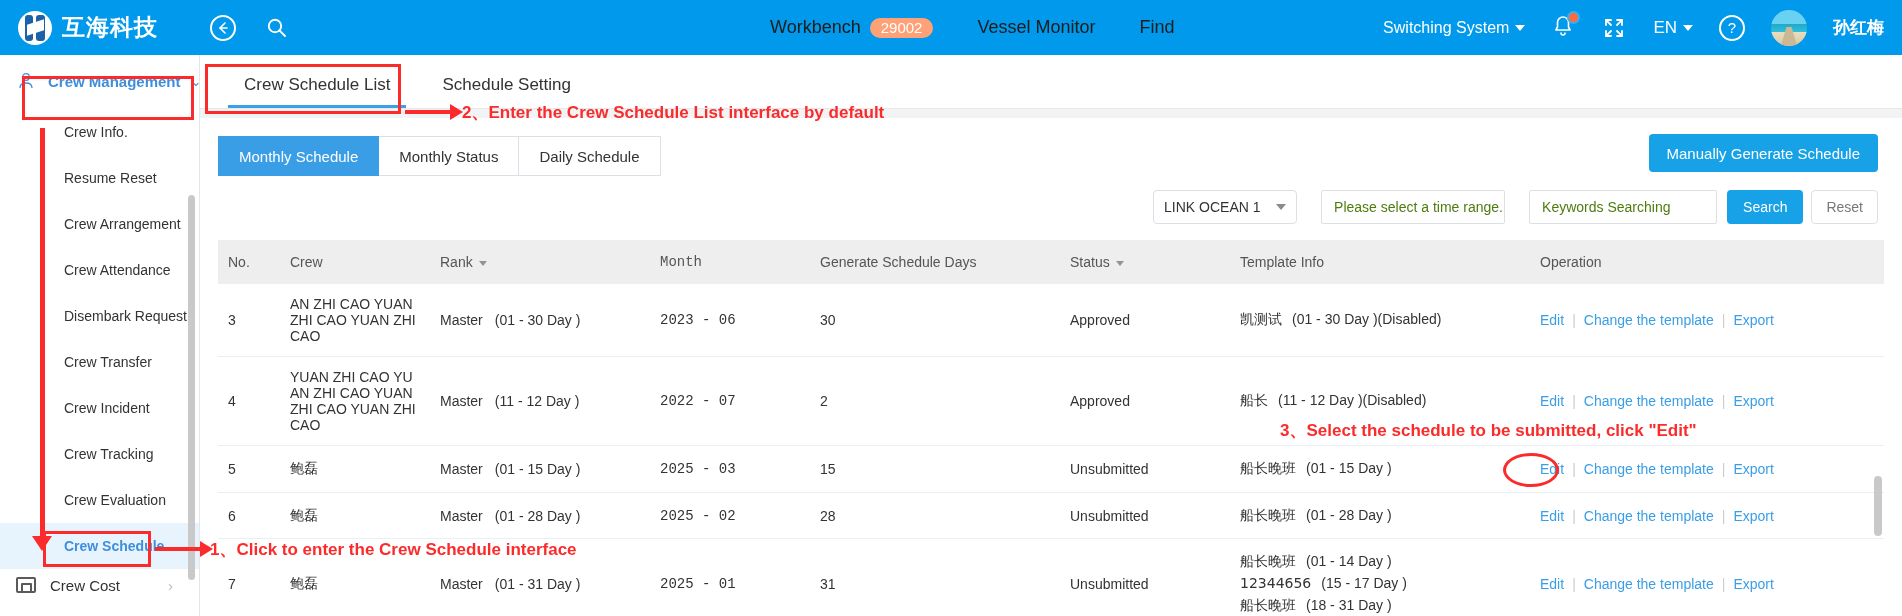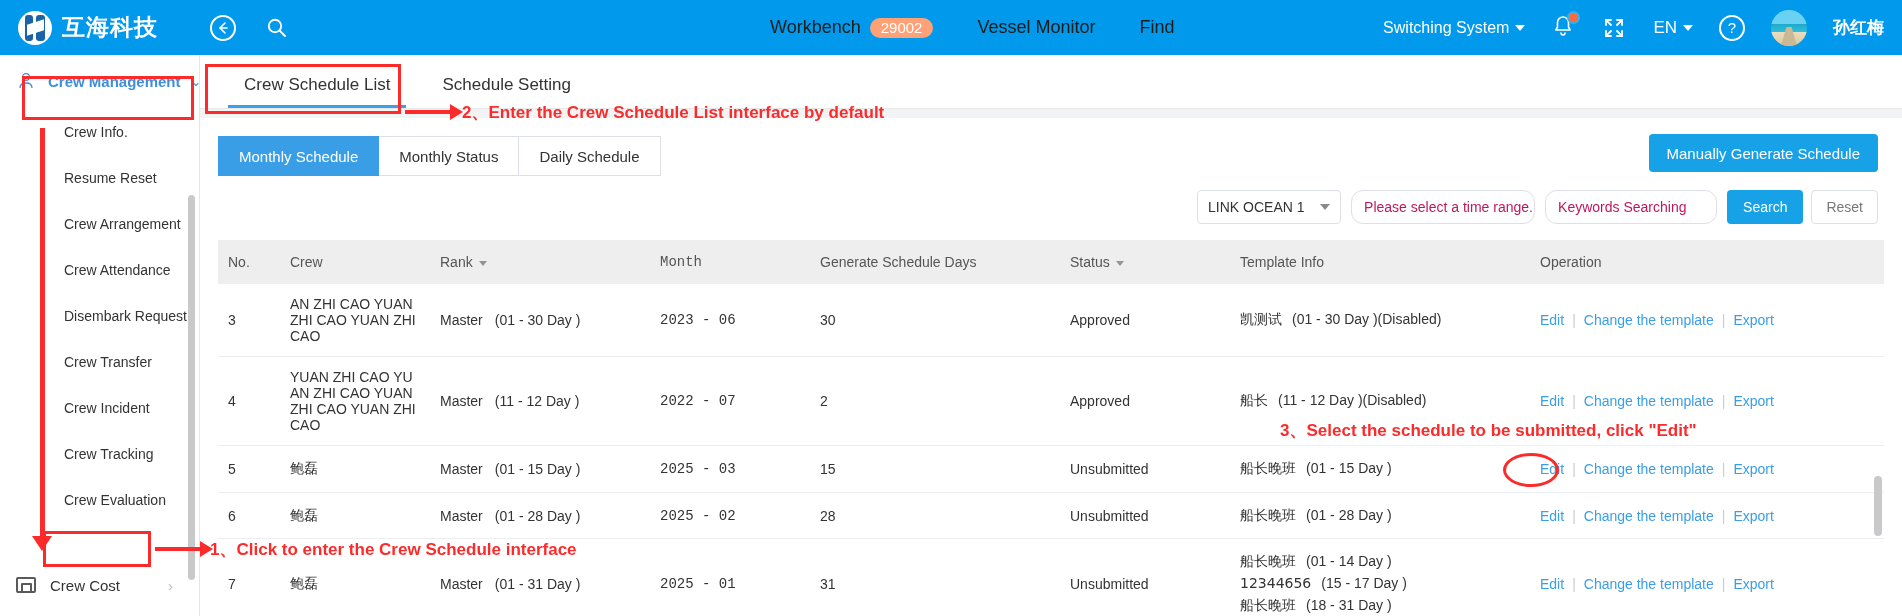--- a/index.html
+++ b/index.html
@@ -113,25 +113,25 @@
     background: #17a2e8; color: #fff; font-size: 15px; border: none;
     border-radius: 4px; padding: 0 18px; cursor: pointer; white-space: nowrap;
     font-family: inherit; }
 
   .filterrow { position: absolute; right: 24px; top: 72px; display: flex;
     align-items: center; }
   .fsel { height: 34px; width: 144px; border: 1px solid #dcdfe6; border-radius: 4px;
     background: #fff; font-size: 14px; color: #333; padding: 0 10px;
     display: flex; align-items: center; justify-content: space-between;
     cursor: pointer; white-space: nowrap; }
-  .finput { height: 34px; border: 1px solid #dcdfe6; border-radius: 12px;
-    background: #fff; font-size: 14px; color: #be185d; padding: 0 12px;
-    display: flex; align-items: center; margin-left: 10px; white-space: nowrap; }
+  .finput { height: 34px; border: 1px solid #dcdfe6; border-radius: 2px;
+    background: #fff; font-size: 14px; color: #4d7c0f; padding: 0 12px;
+    display: flex; align-items: center; margin-left: 24px; white-space: nowrap; }
   .finput.time { width: 184px; }
-  .finput.kw { width: 172px; }
+  .finput.kw { width: 188px; }
   .searchbtn { height: 34px; background: #17a2e8; color: #fff; font-size: 14px;
     border: none; border-radius: 4px; padding: 0 16px; margin-left: 10px;
     cursor: pointer; font-family: inherit; }
   .resetbtn { height: 34px; background: #fff; color: #777; font-size: 14px;
     border: 1px solid #dcdfe6; border-radius: 4px; padding: 0 14px;
     margin-left: 8px; cursor: pointer; font-family: inherit; }
 
   
   .tablewrap { position: absolute; left: 18px; top: 122px; width: 1666px;
     height: 376px; overflow: hidden; }
@@ -268,20 +268,23 @@
       </div>
     <div class="side-item">
         <span>Crew Incident</span>
       </div>
     <div class="side-item">
         <span>Crew Tracking</span>
       </div>
     <div class="side-item">
         <span>Crew Evaluation</span>
       </div>
+    <div class="side-item active">
+        <span>Crew Schedule</span>
+      </div>
   </div>
 
   <div class="side-footer">
     <span class="side-footer-icon"></span>
     <span class="side-footer-label">Crew Cost</span>
     <span class="side-footer-arrow">›</span>
   </div>
 
   <div class="side-scroll"></div>
 </div>

